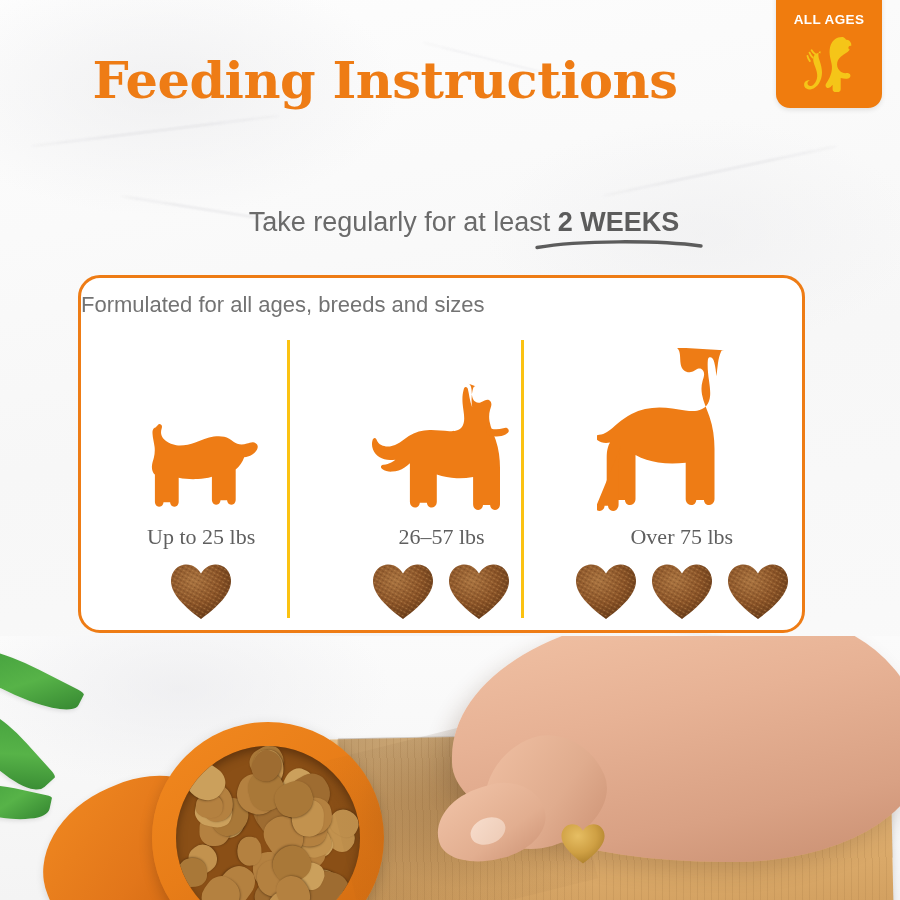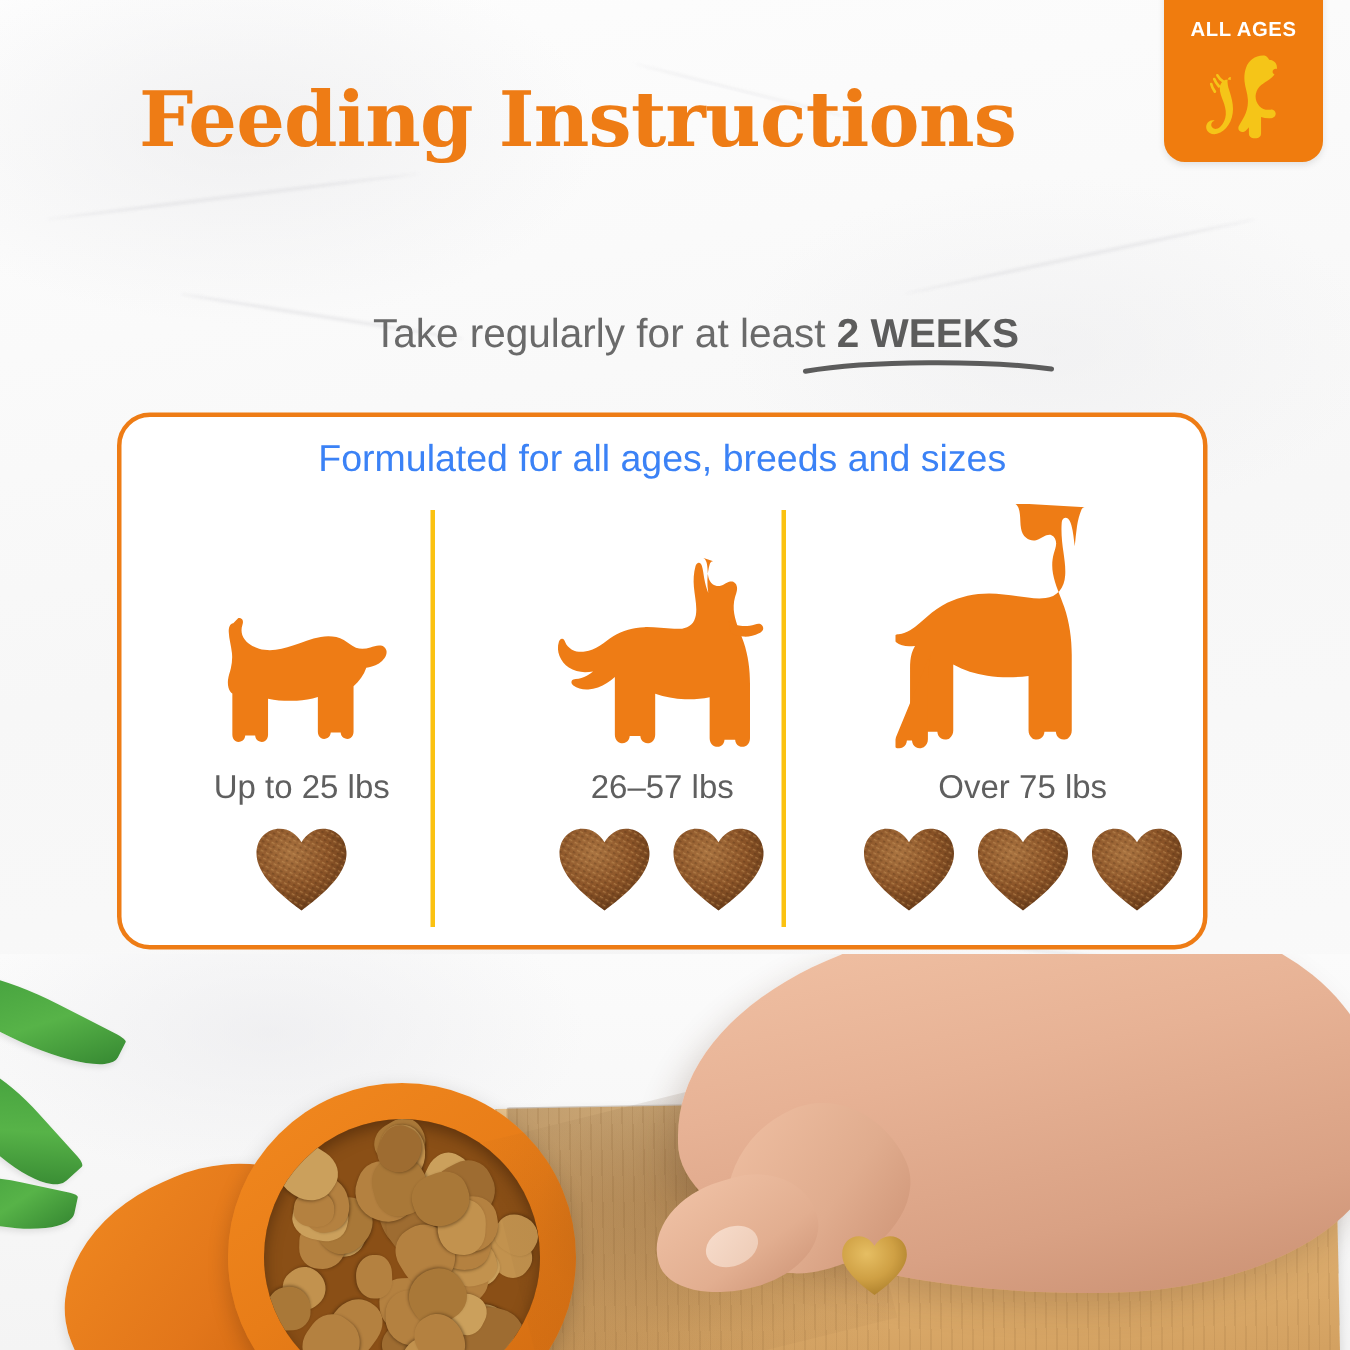--- a/index.html
+++ b/index.html
@@ -122,42 +122,42 @@
     left: 78px; top: 275px;
     width: 727px; height: 358px;
     background: #ffffff;
     border: 3px solid #EE7C15;
     border-radius: 22px;
   }
   .card-heading {
     position: absolute;
     left: 0; top: 14px;
     width: 100%;
-    text-align: center;
-    color: #3b82f6;
-    font-size: 25px;
+    color: #737373;
+    font-size: 22px;
     font-weight: 400;
   }
 
   .divider {
     position: absolute;
     top: 62px;
     width: 2.5px;
     height: 278px;
     background: #FBC211;
   }
   .divider.d1 { left: 206px; }
   .divider.d2 { left: 440px; }
 
   .columns {
     position: absolute;
-    left: 0; top: 56px;
+    left: 0; top: 68px;
     width: 100%;
     height: 290px;
     display: flex;
+    font-family: Liberation Serif, serif;
   }
   .col {
     flex: 1;
     display: flex;
     flex-direction: column;
     align-items: center;
     justify-content: flex-start;
   }
   .col-dog {
     height: 168px;

